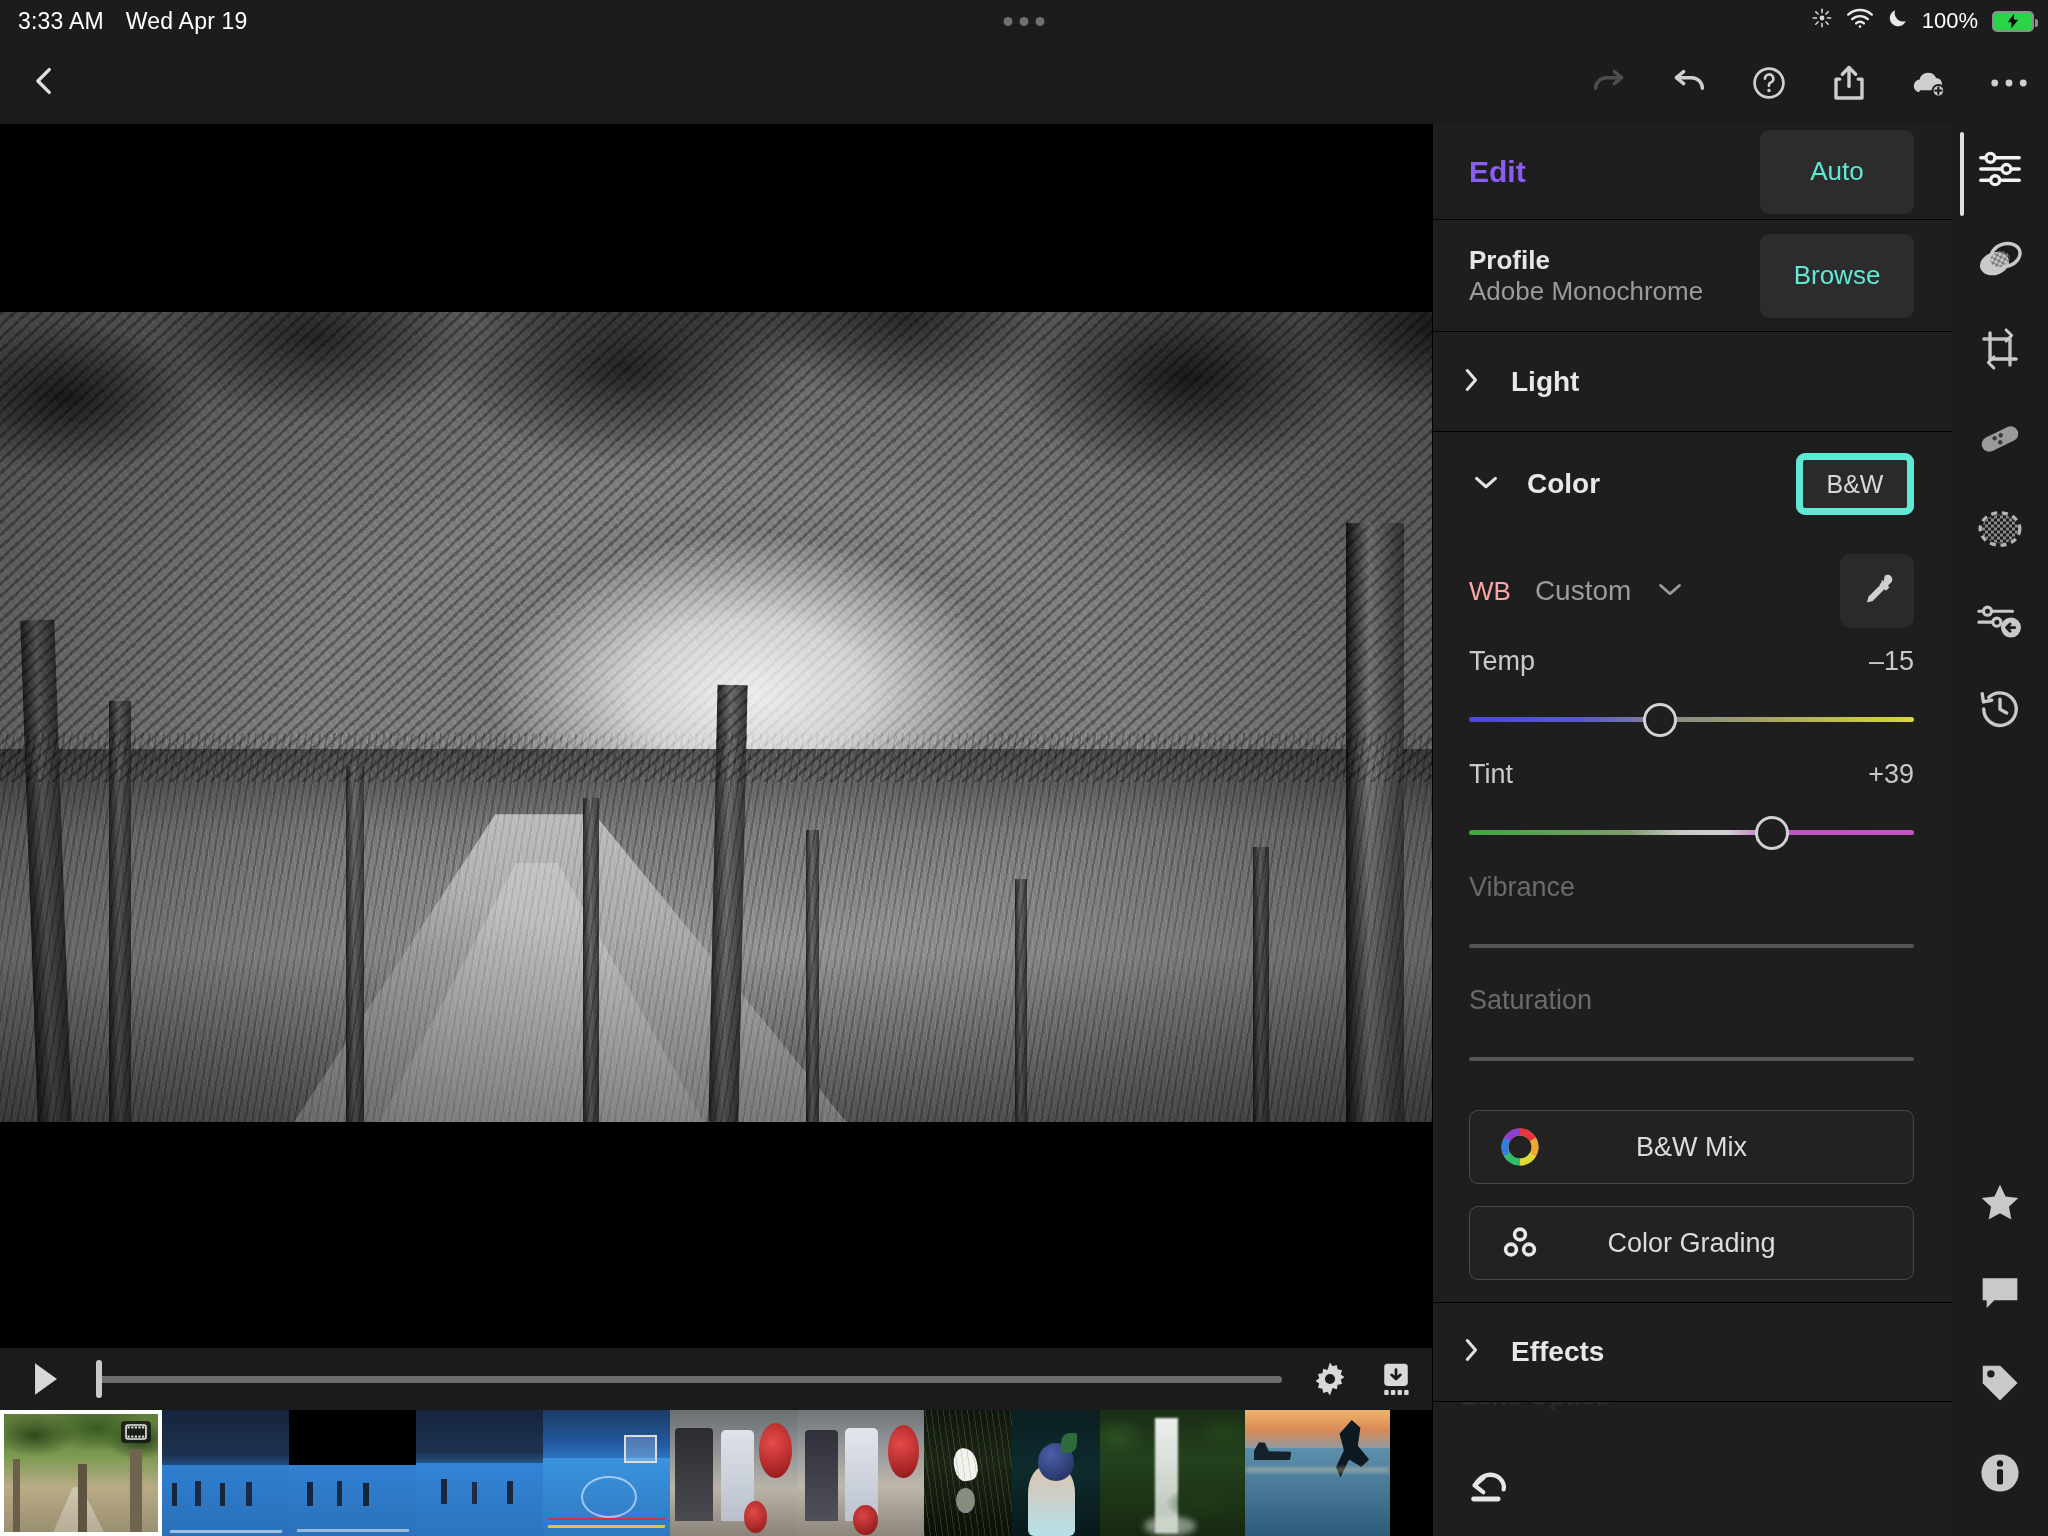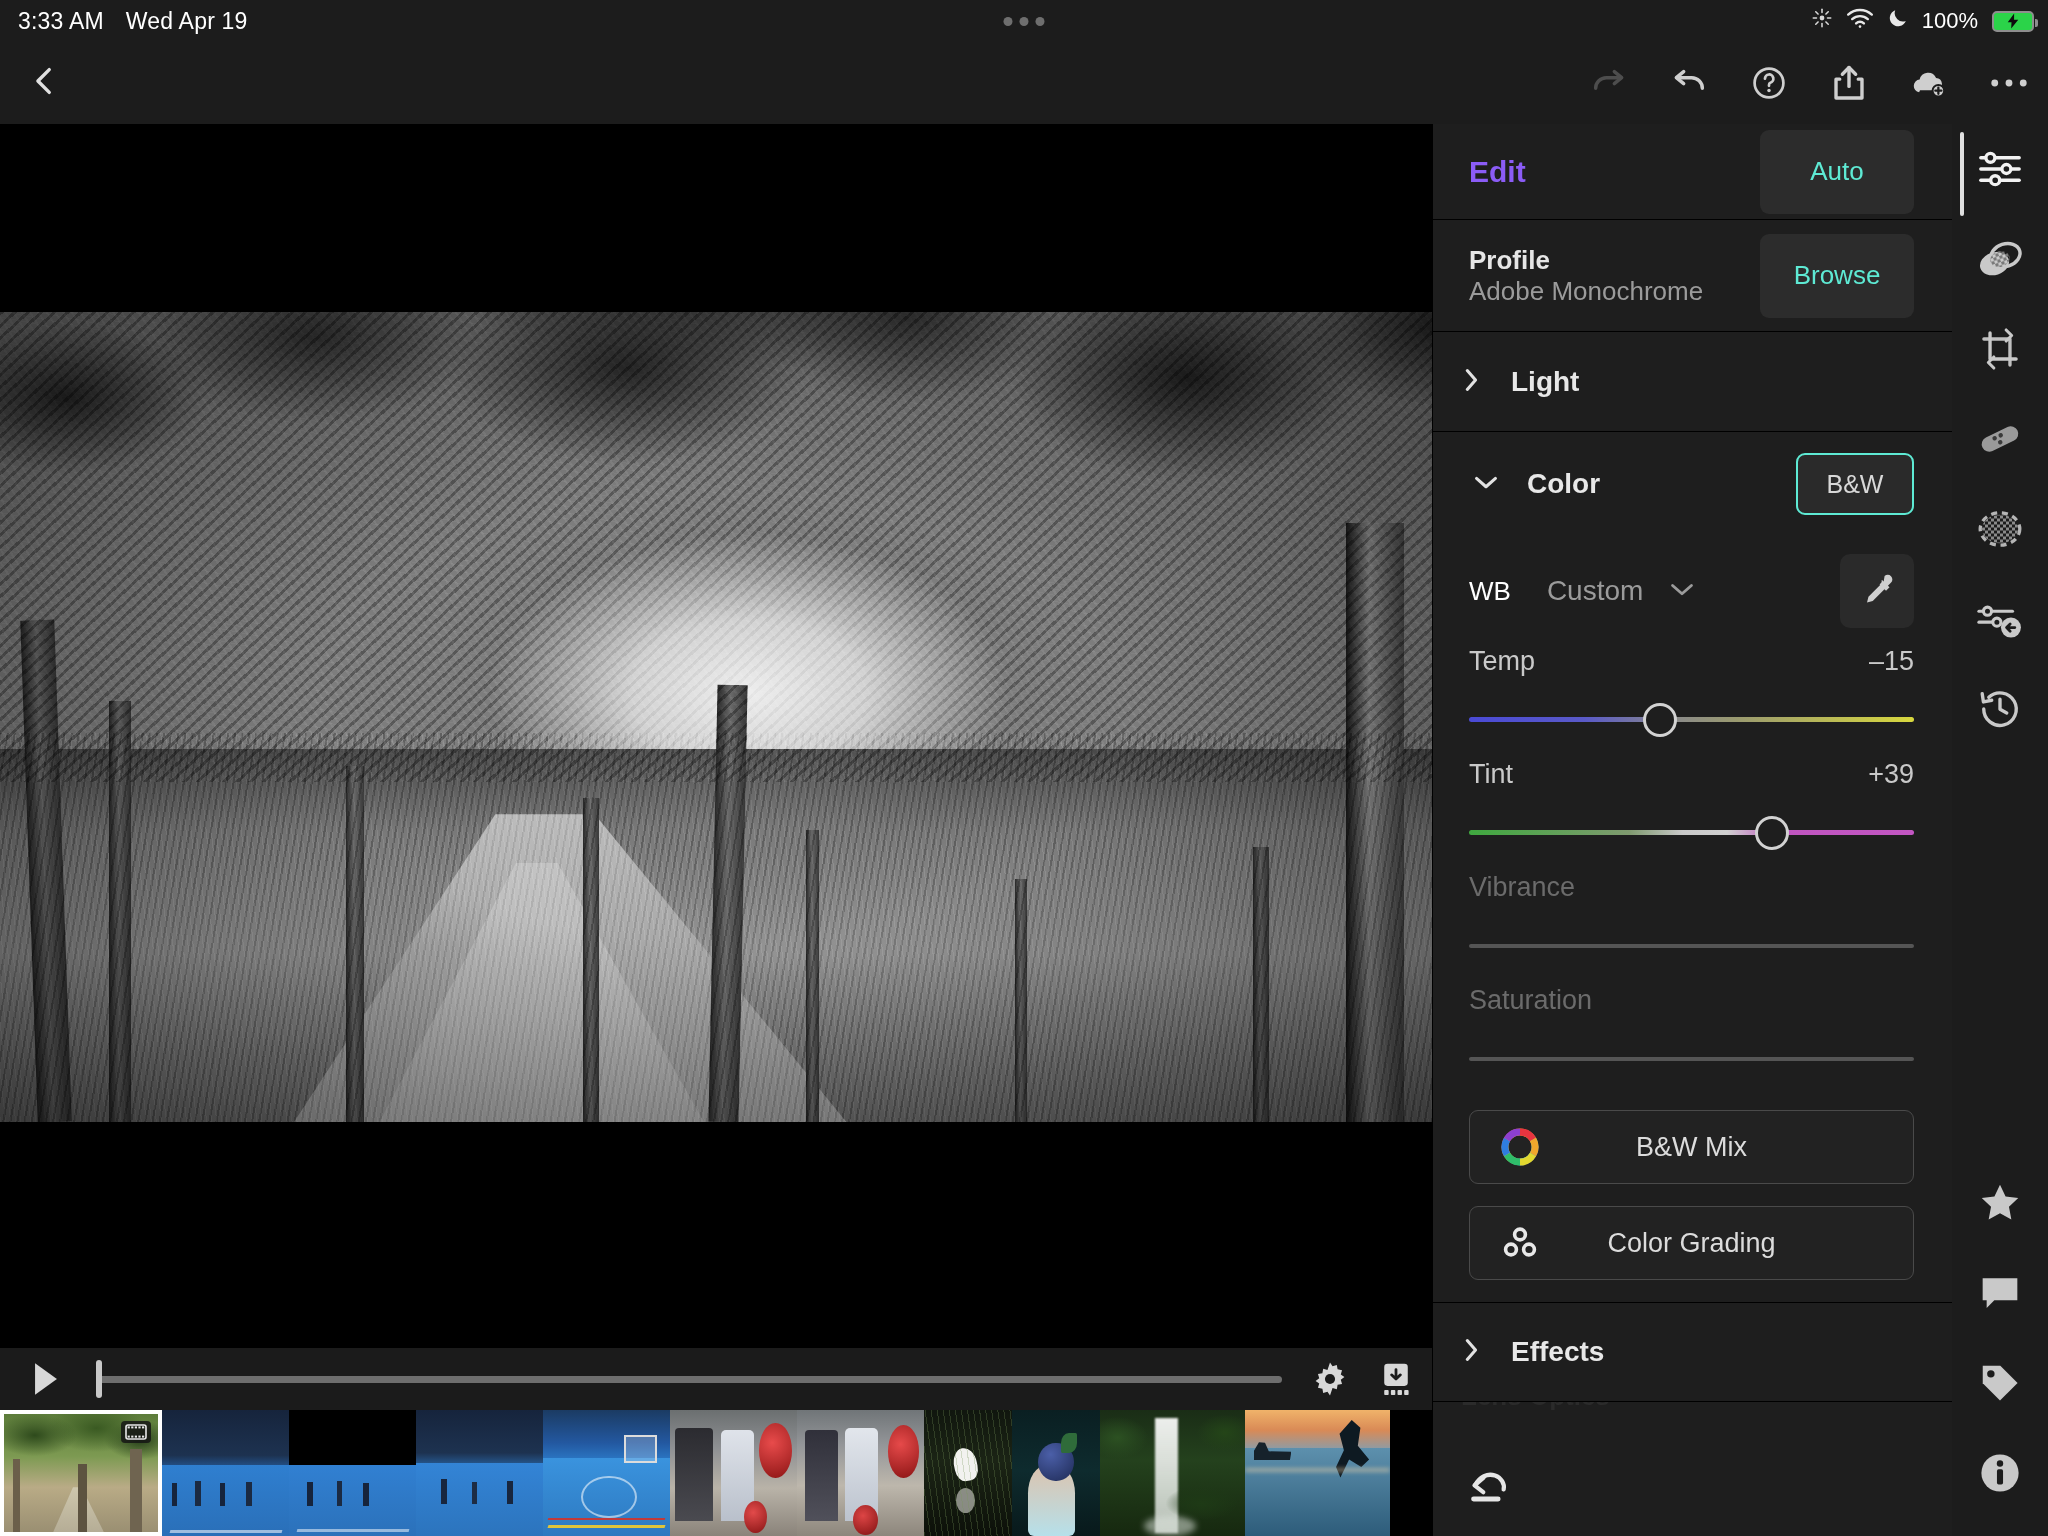--- a/index.html
+++ b/index.html
@@ -155,26 +155,26 @@
   .profile-label { color: #e6e6e6; font-size: 26px; font-weight: 700; }
   .profile-value { color: #9b9b9b; font-size: 26px; }
   .section-row {
     height: 100px; display: flex; align-items: center; padding: 0 38px 0 28px;
     border-bottom: 1px solid #000; justify-content: space-between; cursor: pointer;
   }
   .section-left { display: flex; align-items: center; gap: 28px; }
   .section-name { color: #e8e8e8; font-size: 28px; font-weight: 700; }
   .btn-outline {
     min-width: 118px; height: 62px; border-radius: 9px; background: #2a2a2a;
-    border: 2px solid #5eead4; color: #d8d8d8; font-size: 25px;
+    border: 7px solid #5eead4; color: #d8d8d8; font-size: 25px;
     display: flex; align-items: center; justify-content: center; cursor: pointer;
   }
   .color-body { padding: 0 38px 0 36px; }
   .wb-row { display: flex; align-items: center; height: 110px; }
-  .wb-key { color: #ffffff; font-size: 26px; margin-right: 36px; }
+  .wb-key { color: #fca5a5; font-size: 26px; margin-right: 24px; }
   .wb-val { color: #9b9b9b; font-size: 28px; margin-right: 26px; }
   .eyedrop {
     margin-left: auto; width: 74px; height: 74px; border-radius: 10px; background: #2a2a2a;
     display: flex; align-items: center; justify-content: center; cursor:pointer;
   }
   .slider { margin-bottom: 22px; }
   .slider-head { display: flex; justify-content: space-between; align-items: baseline; margin-bottom: 26px; }
   .slider-name { color: #c9c9c9; font-size: 27px; }
   .slider-name.dim { color: #6b6b6b; }
   .slider-val { color: #c9c9c9; font-size: 27px; }

